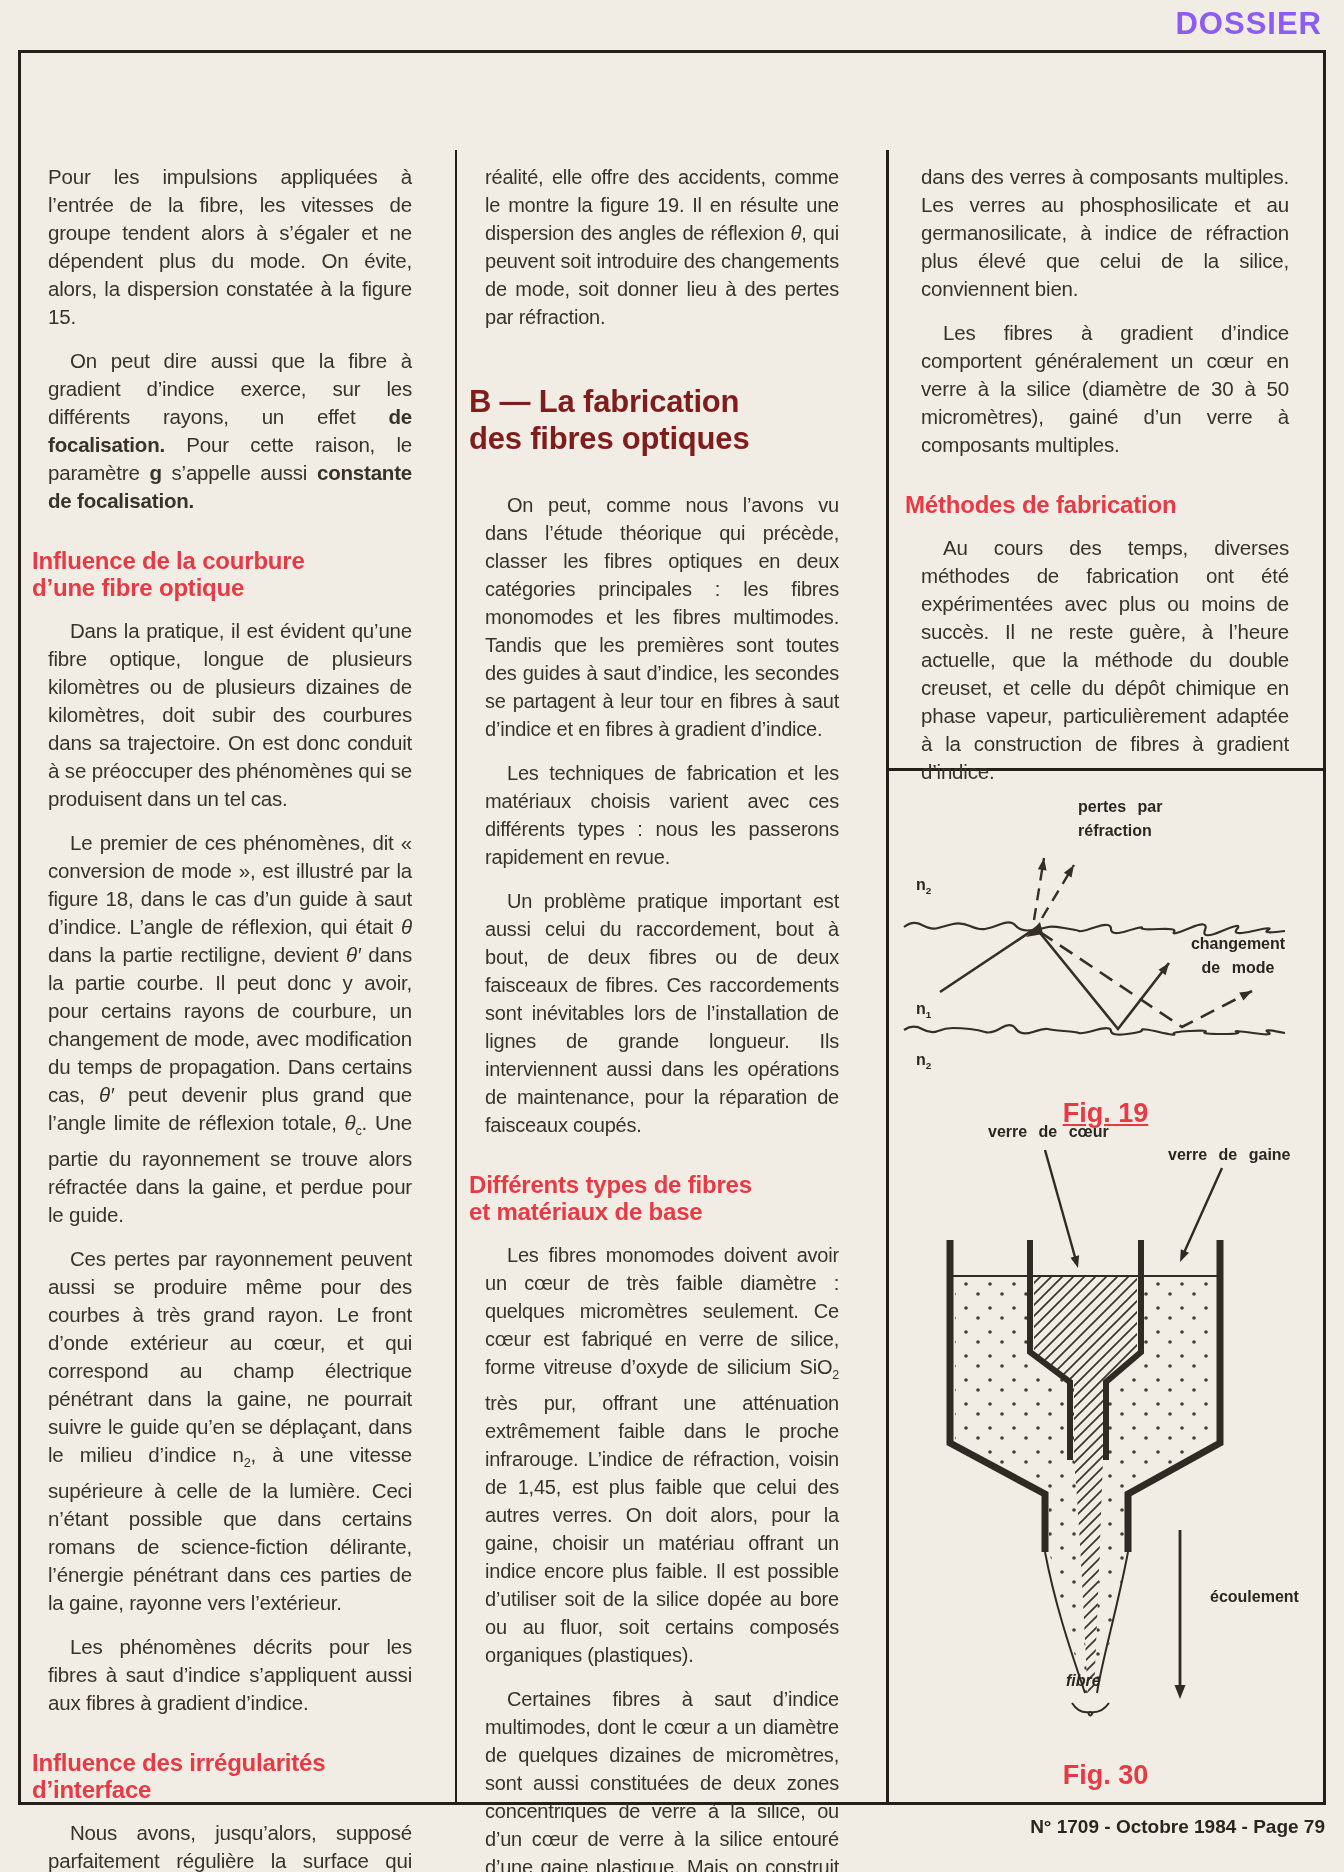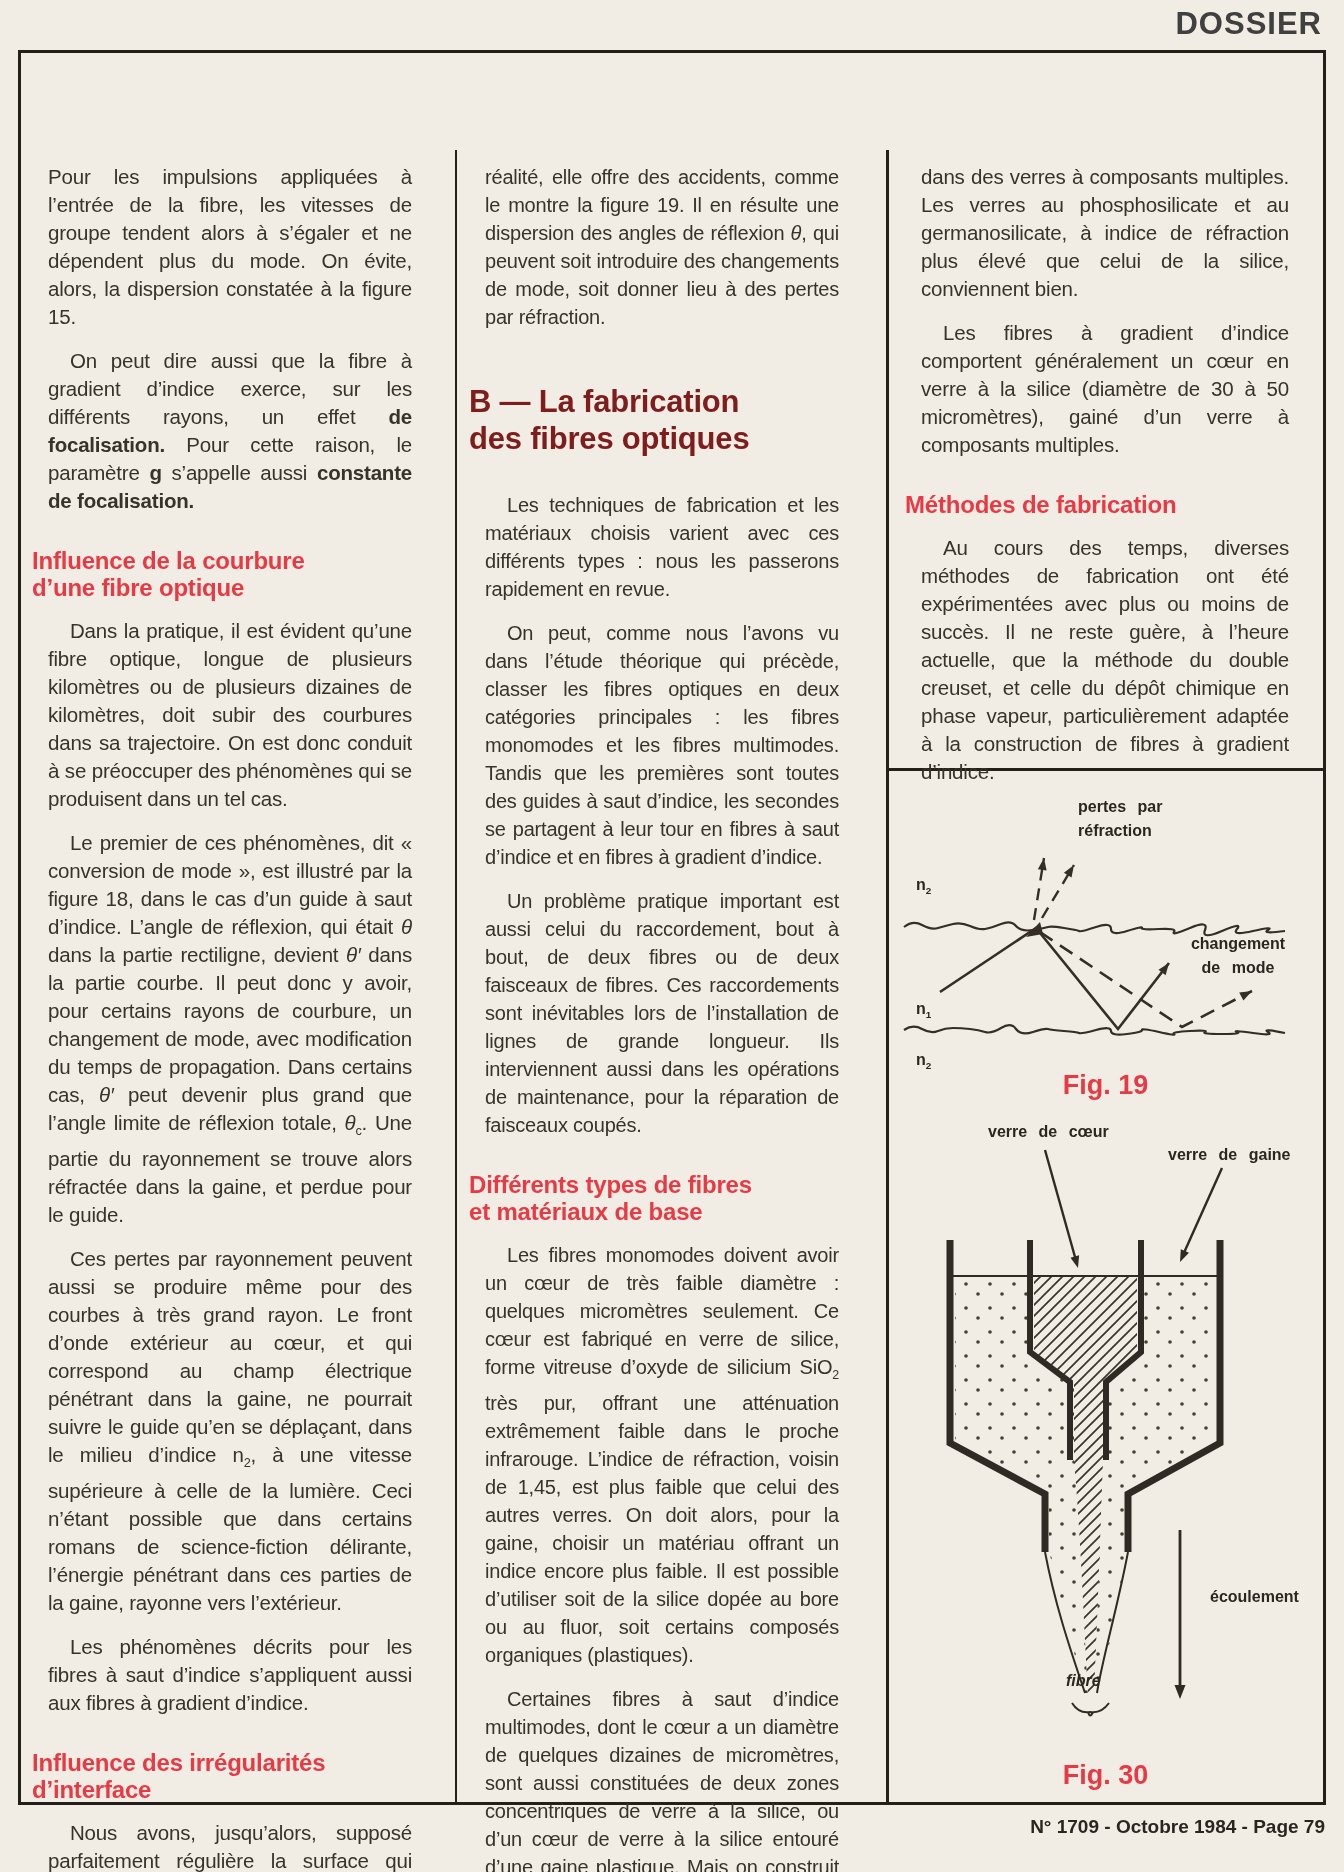--- a/index.html
+++ b/index.html
@@ -6,21 +6,21 @@
   body{
     width:1344px;height:1872px;
     background:#f1ede4;
     font-family:"Liberation Sans","DejaVu Sans",sans-serif;
     color:#38322a;
     position:relative;
     overflow:hidden;
   }
   #dossier{
     position:absolute;top:6px;right:22px;
-    font-size:31px;font-weight:bold;color:#404040;letter-spacing:1px;
+    font-size:31px;font-weight:bold;color:#8b5cf6;letter-spacing:1px;
   }
   #frame{
     position:absolute;left:18px;top:50px;
     width:1302px;height:1749px;
     border:3px solid #241f18;
   }
   .vrule{position:absolute;background:#241f18;}
   #rule1{left:455px;top:150px;width:2px;height:1652px;}
   #rule2{left:886px;top:150px;width:3px;height:1652px;}
   #figtop{position:absolute;left:886px;top:768px;width:437px;height:3px;background:#241f18;}
@@ -86,22 +86,22 @@
       <p class="bp ind"><span>Ces pertes par rayonnement peuvent aussi se produire même pour des courbes à très grand rayon. Le front d’onde extérieur au cœur, et qui correspond au champ électrique pénétrant dans la gaine, ne pourrait suivre le guide qu’en se déplaçant, dans le milieu d’indice n</span><sub>2</sub><span>, à une vitesse supérieure à celle de la lumière. Ceci n’étant possible que dans certains romans de science-fiction délirante, l’énergie pénétrant dans ces parties de la gaine, rayonne vers l’extérieur.</span></p>
       <p class="bp ind"><span>Les phénomènes décrits pour les fibres à saut d’indice s’appliquent aussi aux fibres à gradient d’indice.</span></p>
       <div class="rh"><span>Influence des irrégularités
 d’interface</span></div>
       <p class="bp ind"><span>Nous avons, jusqu’alors, supposé parfaitement régulière la surface qui sépare le cœur de la gaine. Dans la</span></p>
     </div>
   <div class="col" id="col2">
       <p class="bp"><span>réalité, elle offre des accidents, comme le montre la figure 19. Il en résulte une dispersion des angles de réflexion </span><span class="i">θ</span><span>, qui peuvent soit introduire des changements de mode, soit donner lieu à des pertes par réfraction.</span></p>
       <div class="rH"><span>B — La fabrication
 des fibres optiques</span></div>
+      <p class="bp ind"><span>On peut, comme nous l’avons vu dans l’étude théorique qui précède, classer les fibres optiques en deux catégories principales : les fibres monomodes et les fibres multimodes. Tandis que les premières sont toutes des guides à saut d’indice, les secondes se partagent à leur tour en fibres à saut d’indice et en fibres à gradient d’indice.</span></p>
       <p class="bp ind"><span>Les techniques de fabrication et les matériaux choisis varient avec ces différents types : nous les passerons rapidement en revue.</span></p>
-      <p class="bp ind"><span>On peut, comme nous l’avons vu dans l’étude théorique qui précède, classer les fibres optiques en deux catégories principales : les fibres monomodes et les fibres multimodes. Tandis que les premières sont toutes des guides à saut d’indice, les secondes se partagent à leur tour en fibres à saut d’indice et en fibres à gradient d’indice.</span></p>
       <p class="bp ind"><span>Un problème pratique important est aussi celui du raccordement, bout à bout, de deux fibres ou de deux faisceaux de fibres. Ces raccordements sont inévitables lors de l’installation de lignes de grande longueur. Ils interviennent aussi dans les opérations de maintenance, pour la réparation de faisceaux coupés.</span></p>
       <div class="rh"><span>Différents types de fibres
 et matériaux de base</span></div>
       <p class="bp ind"><span>Les fibres monomodes doivent avoir un cœur de très faible diamètre : quelques micromètres seulement. Ce cœur est fabriqué en verre de silice, forme vitreuse d’oxyde de silicium SiO</span><sub>2</sub><span> très pur, offrant une atténuation extrêmement faible dans le proche infrarouge. L’indice de réfraction, voisin de 1,45, est plus faible que celui des autres verres. On doit alors, pour la gaine, choisir un matériau offrant un indice encore plus faible. Il est possible d’utiliser soit de la silice dopée au bore ou au fluor, soit certains composés organiques (plastiques).</span></p>
       <p class="bp ind"><span>Certaines fibres à saut d’indice multimodes, dont le cœur a un diamètre de quelques dizaines de micromètres, sont aussi constituées de deux zones concentriques de verre à la silice, ou d’un cœur de verre à la silice entouré d’une gaine plastique. Mais on construit aussi souvent le cœur</span></p>
     </div>
   <div class="col" id="col3">
       <p class="bp"><span>dans des verres à composants multiples. Les verres au phosphosilicate et au germanosilicate, à indice de réfraction plus élevé que celui de la silice, conviennent bien.</span></p>
       <p class="bp ind"><span>Les fibres à gradient d’indice comportent généralement un cœur en verre à la silice (diamètre de 30 à 50 micromètres), gainé d’un verre à composants multiples.</span></p>
       <div class="rh"><span>Méthodes de fabrication</span></div>
@@ -136,21 +136,21 @@
     <span>n</span><sub>2</sub>
   </div>
   <div class="nlab" style="left:916px;top:1000px;">
     <span>n</span><sub>1</sub>
   </div>
   <div class="nlab" style="left:916px;top:1051px;">
     <span>n</span><sub>2</sub>
   </div>
   <div class="figlabel" style="left:1188px;top:932px;width:100px;text-align:center;">changement
 de mode</div>
-  <div class="figcap" style="top:1070px;">Fig. 19</div>
+  <div class="figcap" style="top:1098px;text-decoration:underline;">Fig. 19</div>
 
   <svg id="fig20svg" style="left:888px;top:1110px;" width="435" height="692" viewBox="0 0 435 692">
     <defs>
       <pattern id="dots" width="24" height="24" patternUnits="userSpaceOnUse">
         <rect width="24" height="24" fill="#f1ede4"></rect>
         <circle cx="6" cy="6" r="1.8" fill="#453d33"></circle>
         <circle cx="18" cy="16" r="1.8" fill="#453d33"></circle>
       </pattern>
       <pattern id="hatch" width="11" height="11" patternUnits="userSpaceOnUse">
         <rect width="11" height="11" fill="#f1ede4"></rect>

